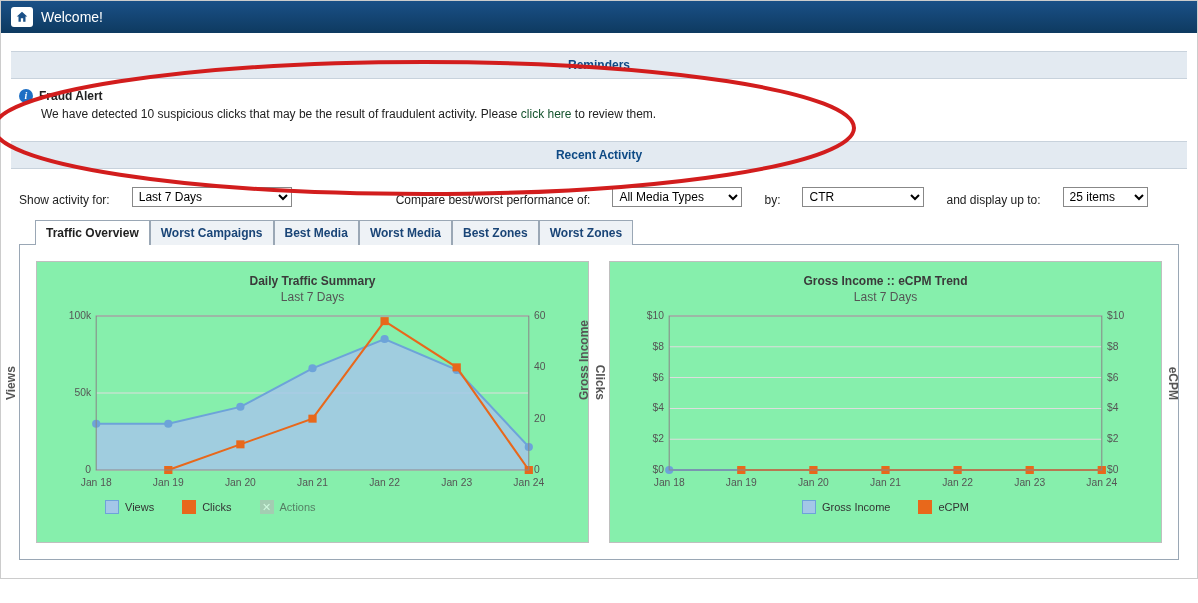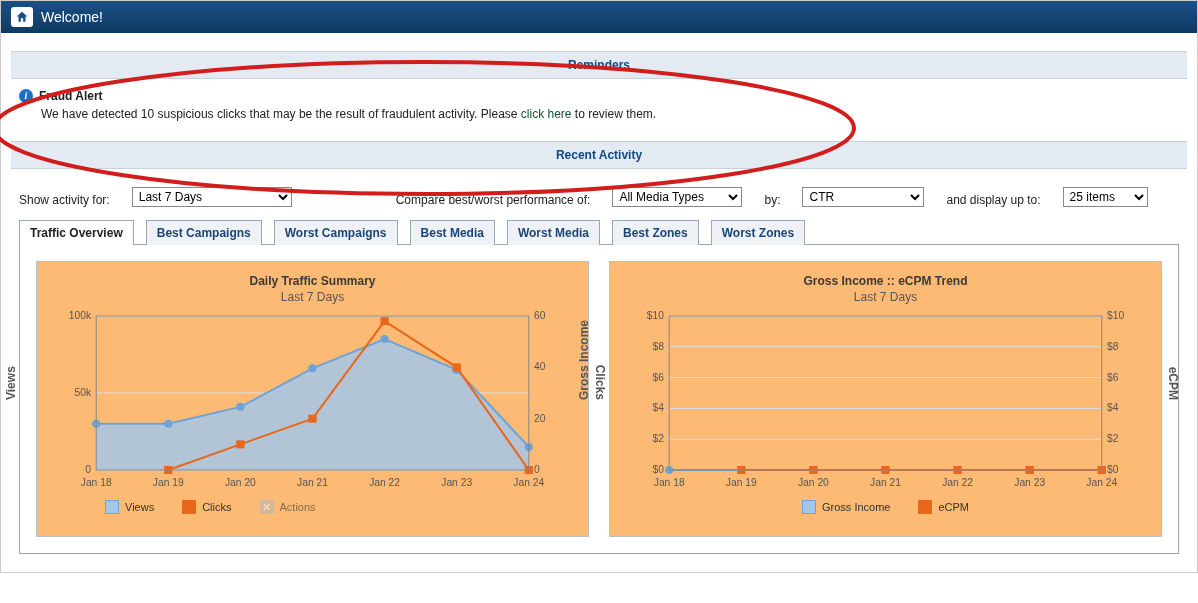--- a/index.html
+++ b/index.html
@@ -69,22 +69,22 @@
     margin: 18px 18px 12px 18px;
     font-size: 12px; color: #222;
   }
   .controls .gap { flex: 0 0 60px; }
   select {
     font-size: 12px; padding: 1px 2px;
     border: 1px solid #888;
     background: #fff;
   }
   .tabs {
-    margin: 0 18px;
-    display: flex; gap: 12px; text-align: right;
+    margin: 0 34px;
+    display: flex; gap: 0; text-align: right;
   }
   .tab {
     border: 1px solid #9aa7b5;
     border-bottom: none;
     background: #eef2f6;
     padding: 5px 10px;
     font-weight: bold;
     color: #1a4577;
     font-size: 12px;
     cursor: pointer;
@@ -98,22 +98,22 @@
   }
   .tab-panel {
     border: 1px solid #9aa7b5;
     margin: 0 18px 18px 18px;
     padding: 16px;
     display: flex; gap: 20px;
   }
   .chart-box {
     border: 1px solid #bfbfbf;
     flex: 1;
-    padding: 8px 8px 22px 8px;
-    background: #fdba74;
+    padding: 8px 8px 28px 8px;
+    background: #86efac;
   }
   .chart-title { text-align: center; font-weight: bold; color: #3a3a3a; margin-top: 4px; }
   .chart-sub { text-align: center; color: #555; margin-top: 2px; margin-bottom: 6px; }
   .chart-area { position: relative; height: 180px; margin: 0 10px; }
   .axis-label-left {
     position: absolute; left: -44px; top: 50%; transform: rotate(-90deg) translate(0,-50%);
     transform-origin: left top; font-weight: bold; color: #555; white-space: nowrap;
   }
   .axis-label-right {
     position: absolute; right: -30px; top: 50%; transform: rotate(90deg) translate(0,-50%);
@@ -173,21 +173,20 @@
       <option>CTR</option>
     </select>
     <span>and display up to:</span>
     <select style="width:85px">
       <option>25 items</option>
     </select>
   </div>
 
   <div class="tabs">
     <div class="tab active">Traffic Overview</div>
-    <div class="tab">Best Campaigns</div>
     <div class="tab">Worst Campaigns</div>
     <div class="tab">Best Media</div>
     <div class="tab">Worst Media</div>
     <div class="tab">Best Zones</div>
     <div class="tab">Worst Zones</div>
   </div>
 
   <div class="tab-panel">
 
     <div class="chart-box">

